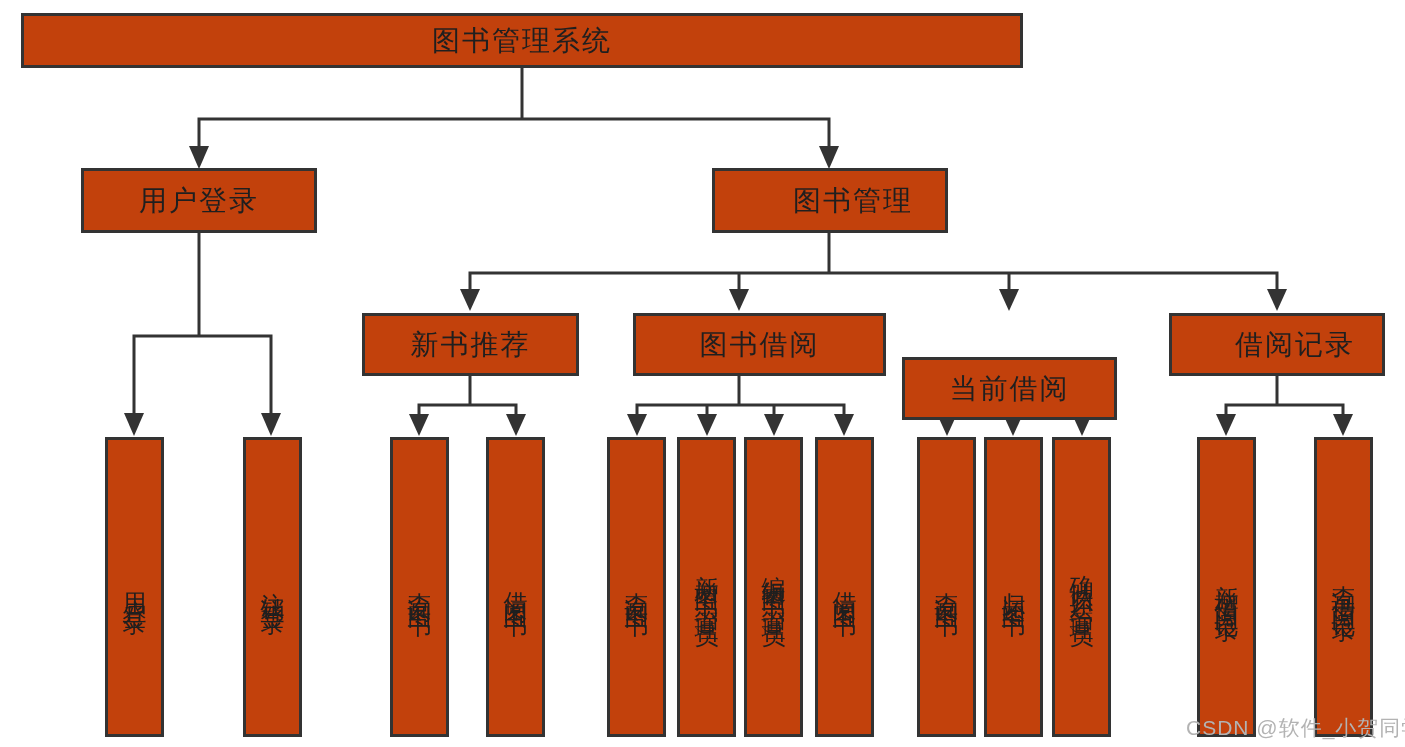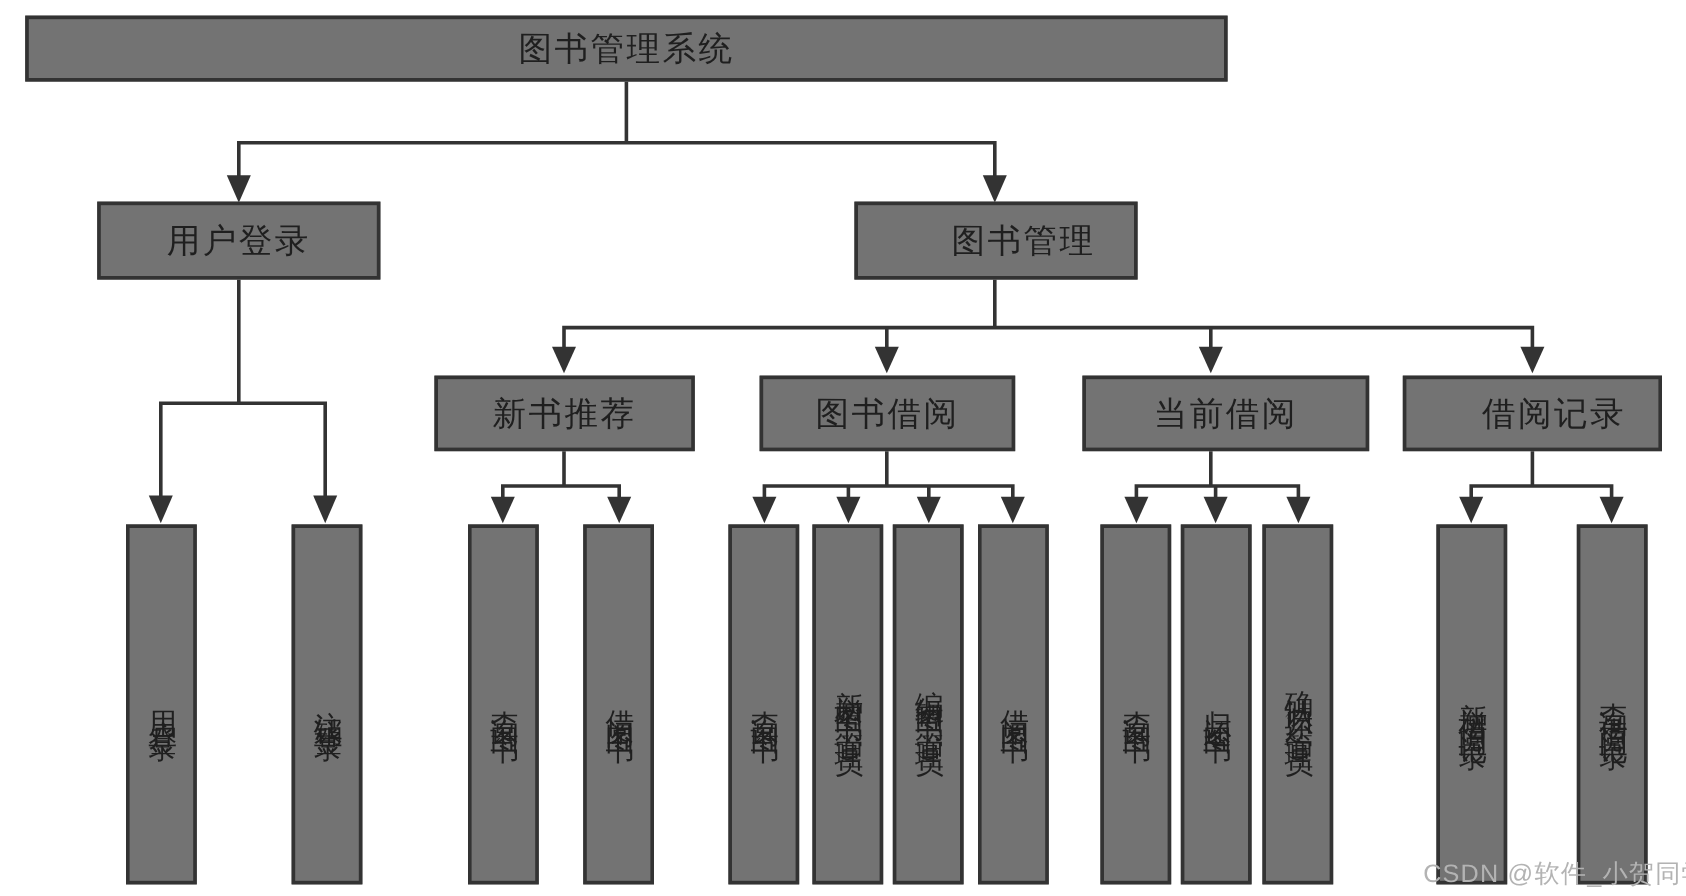--- a/index.html
+++ b/index.html
@@ -22,21 +22,21 @@
     left: 0;
     top: 0;
     width: 1405px;
     height: 747px;
     pointer-events: none;
   }
   .node {
     position: absolute;
     box-sizing: border-box;
     border: 3px solid #333333;
-    background: #737373;
+    background: #c2410c;
     display: flex;
     align-items: center;
     justify-content: center;
     text-align: center;
   }
   .node .lbl {
     letter-spacing: 2px;
     white-space: nowrap;
   }
   .root-node {
@@ -147,24 +147,24 @@
   <div class="node lvl2" style="left:81px;">
     <span class="lbl">用户登录</span>
   </div>
   <div class="node lvl2" style="left:712px;padding-left:46px;">
     <span class="lbl">图书管理</span>
   </div>
 
   <div class="node grp" style="left:362px;width:217px;">
     <span class="lbl">新书推荐</span>
   </div>
-  <div class="node grp" style="left:633px;width:213px;">
+  <div class="node grp" style="left:633px;width:253px;">
     <span class="lbl">图书借阅</span>
   </div>
-  <div class="node grp" style="left:902px;width:239px;">
+  <div class="node grp" style="left:902px;width:215px;margin-top:44px;">
     <span class="lbl">当前借阅</span>
   </div>
   <div class="node grp" style="left:1169px;width:216px;padding-left:36px;">
     <span class="lbl">借阅记录</span>
   </div>
 
   <div class="node leaf" style="left:105px;">
     <span class="vlbl">用户登录</span>
   </div>
   <div class="node leaf" style="left:243px;">

